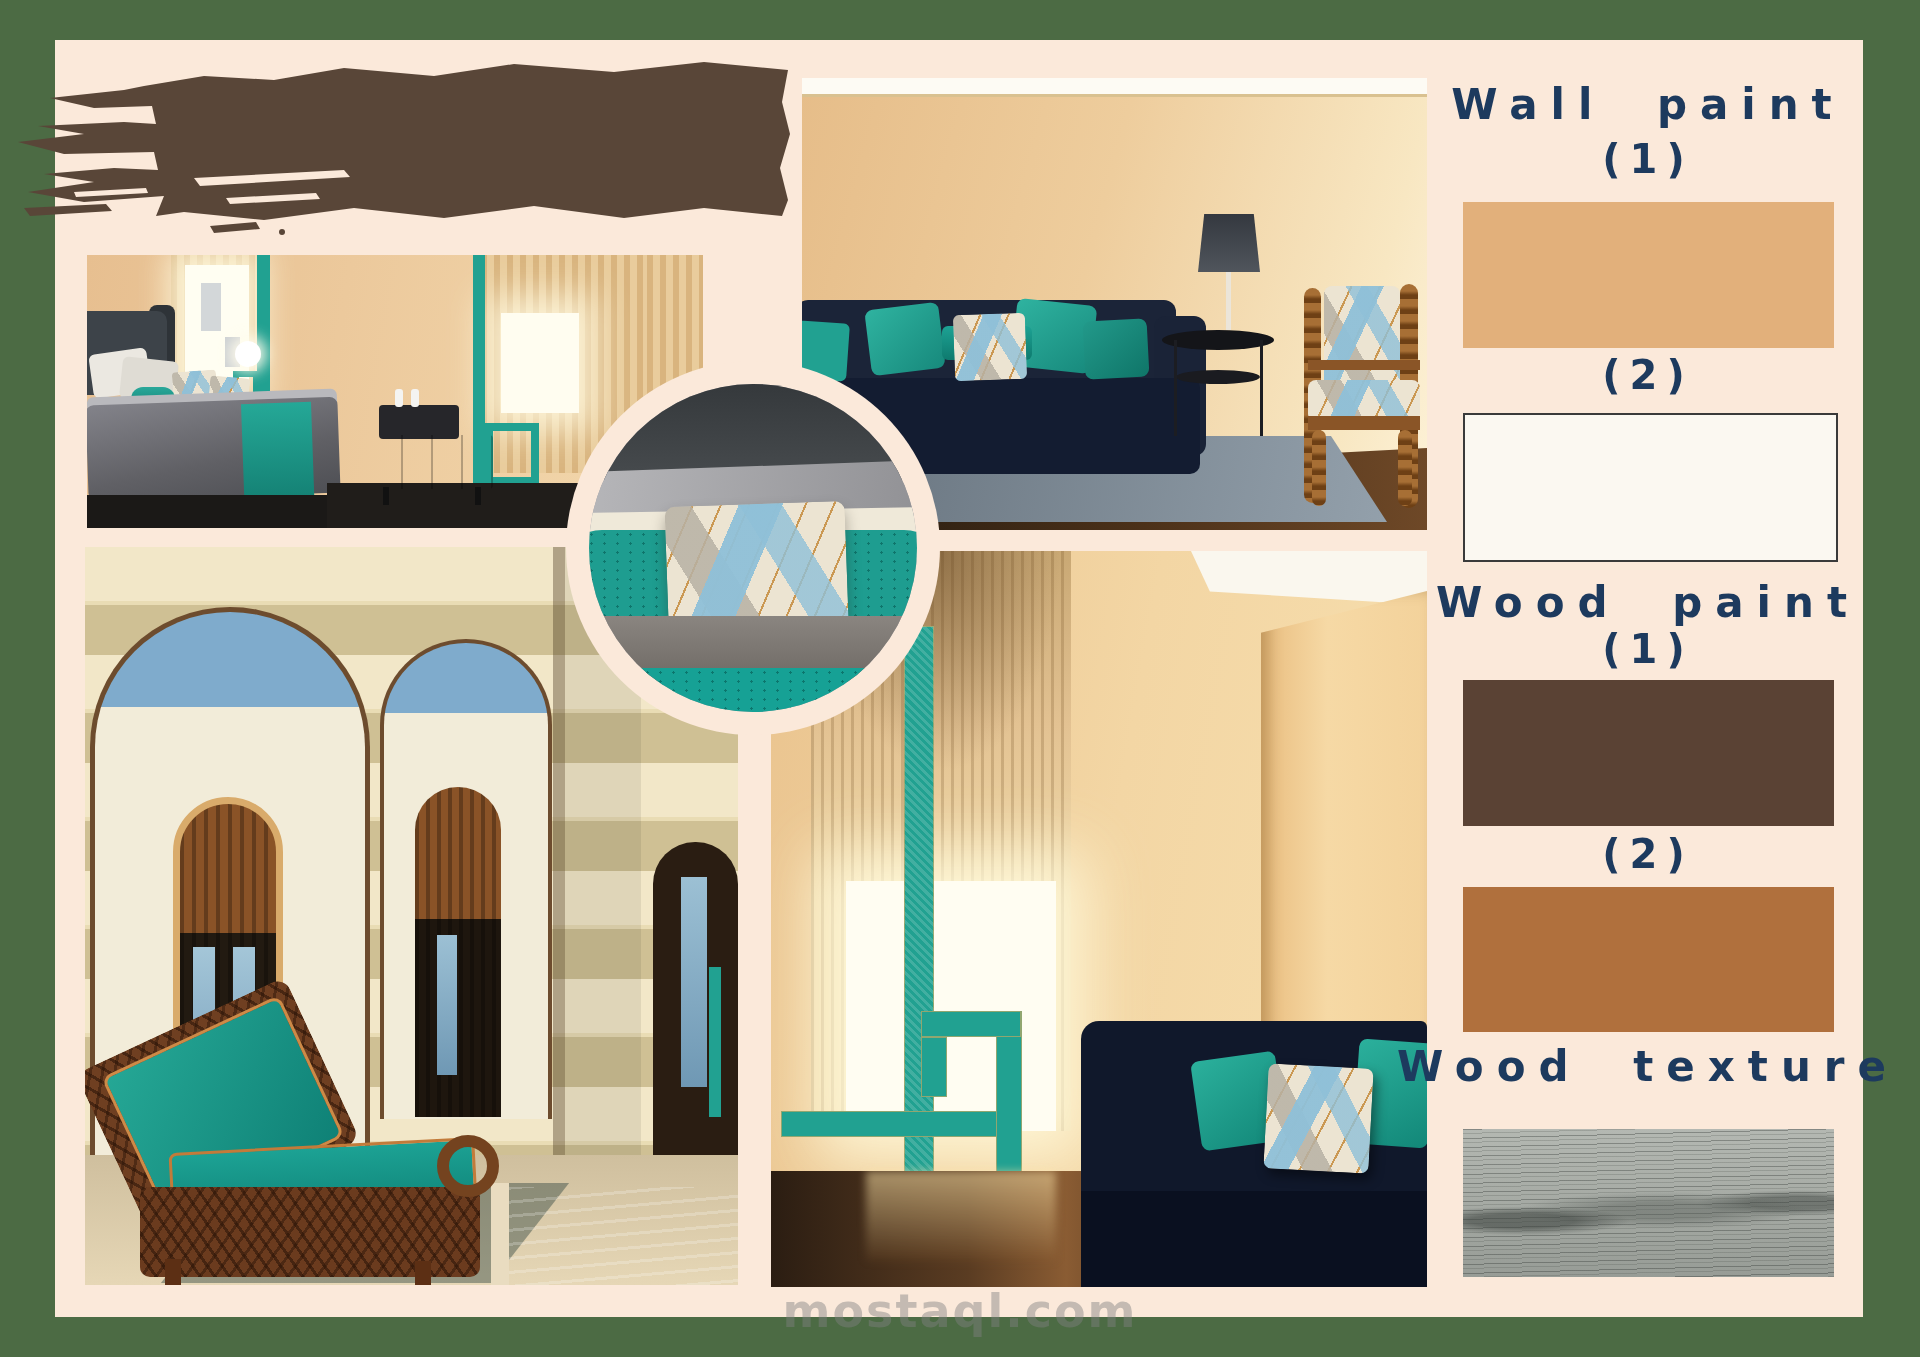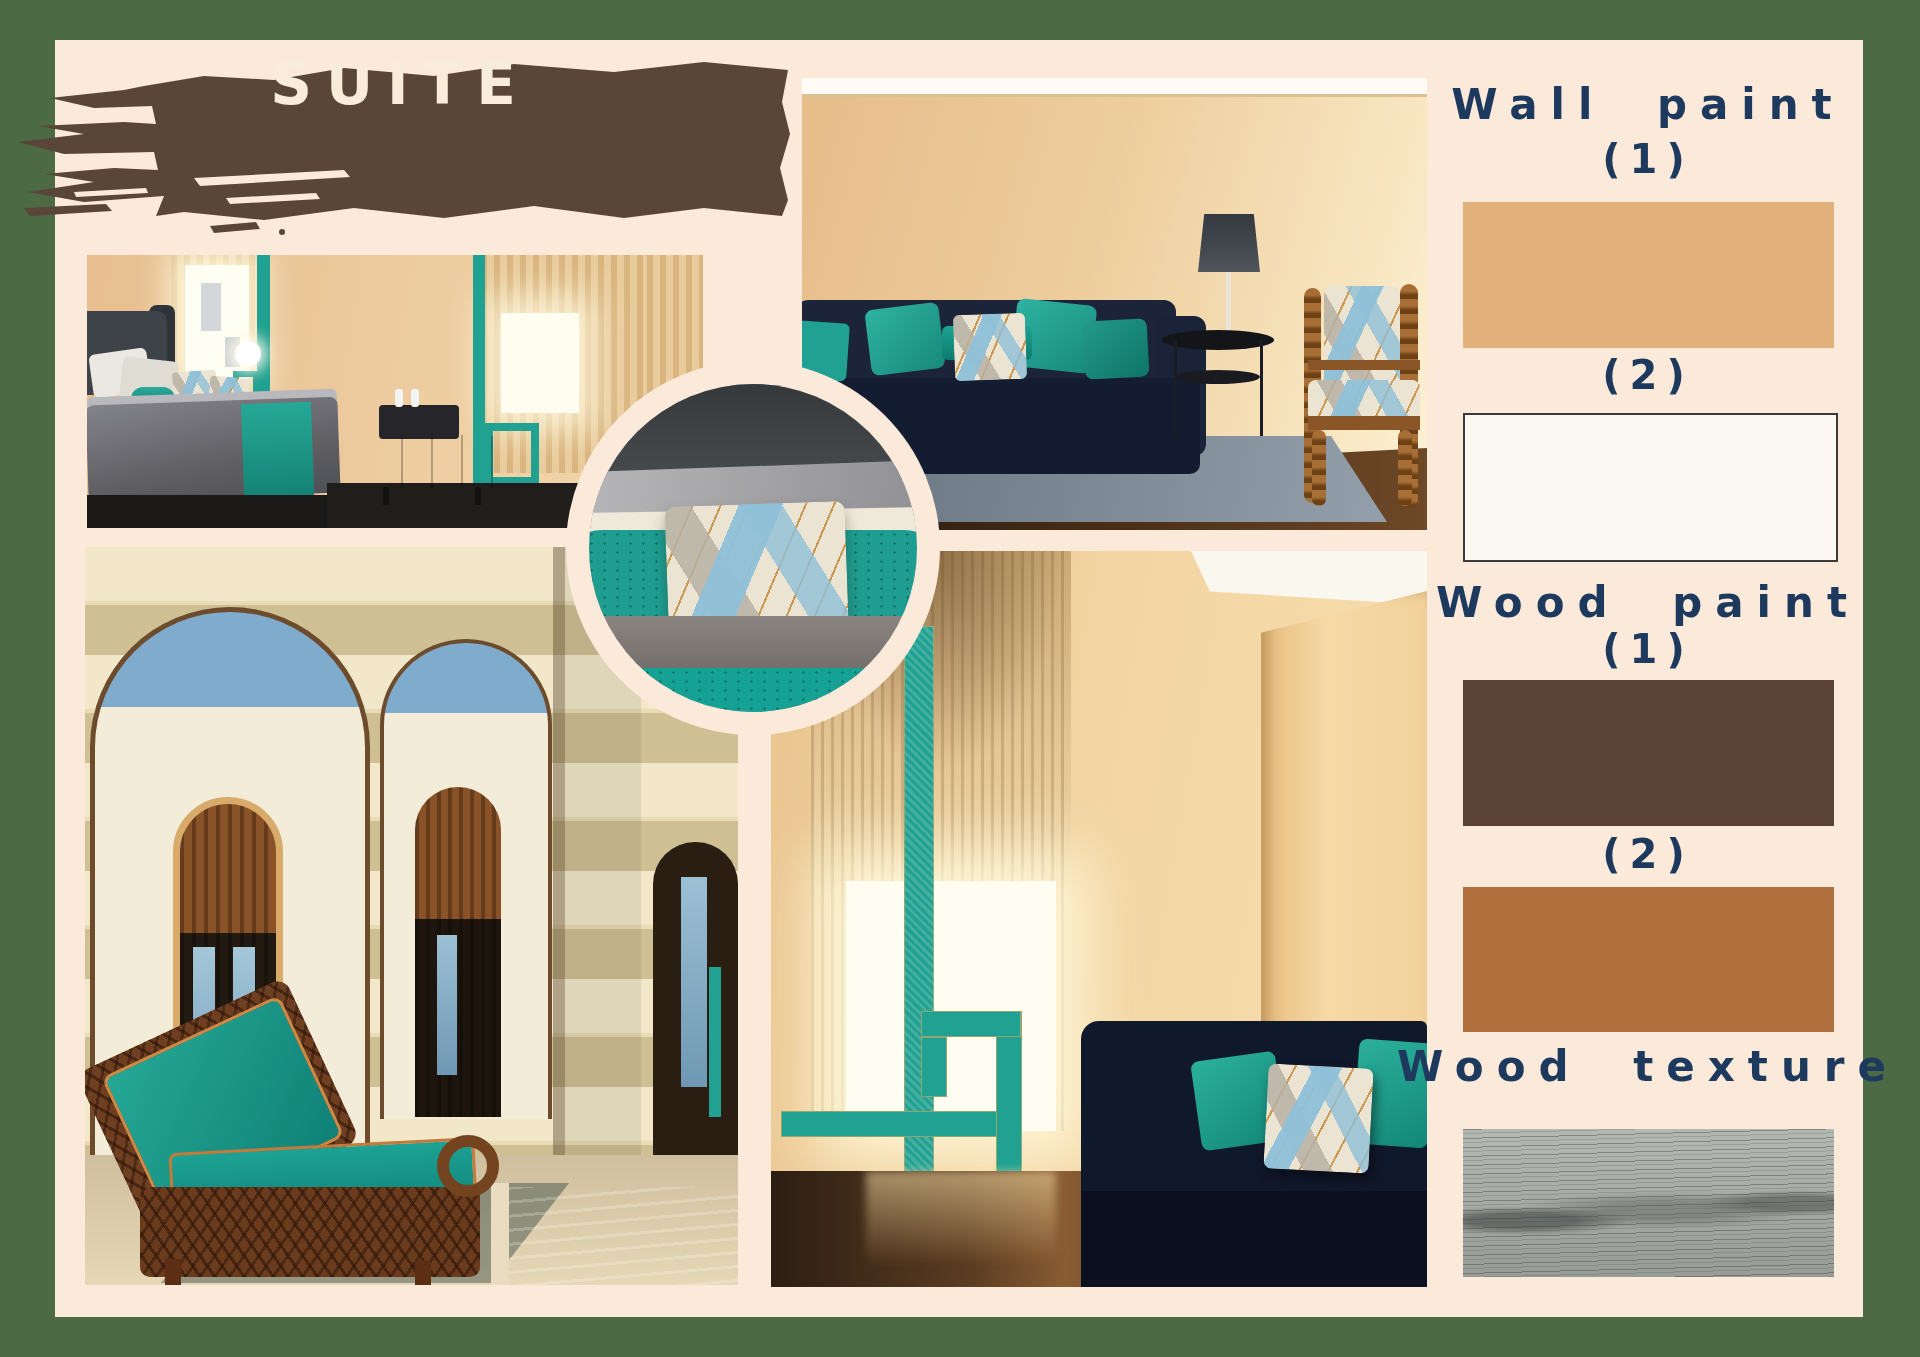--- a/index.html
+++ b/index.html
@@ -61,21 +61,20 @@
       L150,146 L70,152 L14,142 L80,132 L30,124 L100,118 L144,120
       L140,102 L50,104 L4,92 L70,84 L24,76 L110,72 L142,74
       L138,56 L80,58 L36,48 L110,40 Z"></path>
     <path fill="var(--brush)" d="M10,158 L92,154 L98,161 L16,166 Z"></path>
     <path fill="var(--brush)" d="M196,176 L242,172 L246,179 L200,183 Z"></path>
     <circle fill="var(--brush)" cx="268" cy="182" r="3"></circle>
     <path fill="var(--panel)" d="M180,128 L330,120 L336,127 L186,136 Z"></path>
     <path fill="var(--panel)" d="M212,148 L302,143 L306,149 L216,154 Z"></path>
     <path fill="var(--panel)" d="M60,142 L132,138 L134,143 L62,147 Z"></path>
   </svg>
-  <div class="title">SUITE</div>
 
   <div class="ph" style="left:87px;top:255px;width:616px;height:273px;z-index:1">
     <i style="inset:0;background:linear-gradient(100deg,#e7bf90,#ecc99c 40%,#f3d9ae)"></i>
     <i class="stripes-tan" style="left:84px;top:0;width:96px;height:152px"></i>
     <i style="left:98px;top:10px;width:64px;height:122px;background:#fffef2;box-shadow:0 0 30px 16px rgba(255,250,225,.85)"></i>
     <i style="left:114px;top:28px;width:20px;height:48px;background:#d3d7d9"></i>
     <i style="left:138px;top:82px;width:15px;height:30px;background:#ccd0d3"></i>
     <i style="left:170px;top:0;width:13px;height:150px;background:var(--teal)"></i>
     <i style="left:146px;top:116px;width:26px;height:36px;border:6px solid var(--teal);box-sizing:border-box"></i>
     <i style="left:148px;top:86px;width:26px;height:26px;border-radius:50%;background:#fff;box-shadow:0 0 14px 6px rgba(255,252,235,.9)"></i>
@@ -205,13 +204,14 @@
   <div class="pal-l" style="top:352px">(2)</div>
   <div class="sw sw2" style="top: 413px; height: 145px; background-color: rgb(251, 248, 241); border-color: rgb(58, 58, 58);"></div>
   <div class="pal-h" style="top:578px">Wood paint</div>
   <div class="pal-l" style="top:626px">(1)</div>
   <div class="sw" style="top: 680px; height: 146px; background-color: rgb(90, 66, 52);"></div>
   <div class="pal-l" style="top:831px">(2)</div>
   <div class="sw" style="top: 887px; height: 145px; background-color: rgb(176, 112, 61);"></div>
   <div class="pal-h" style="top:1042px">Wood texture</div>
   <div class="sw woodtex" style="top:1129px;height:148px"></div>
 
+  <div class="wm-site">mostaql.com</div>
 </div>
 
 </body></html>

